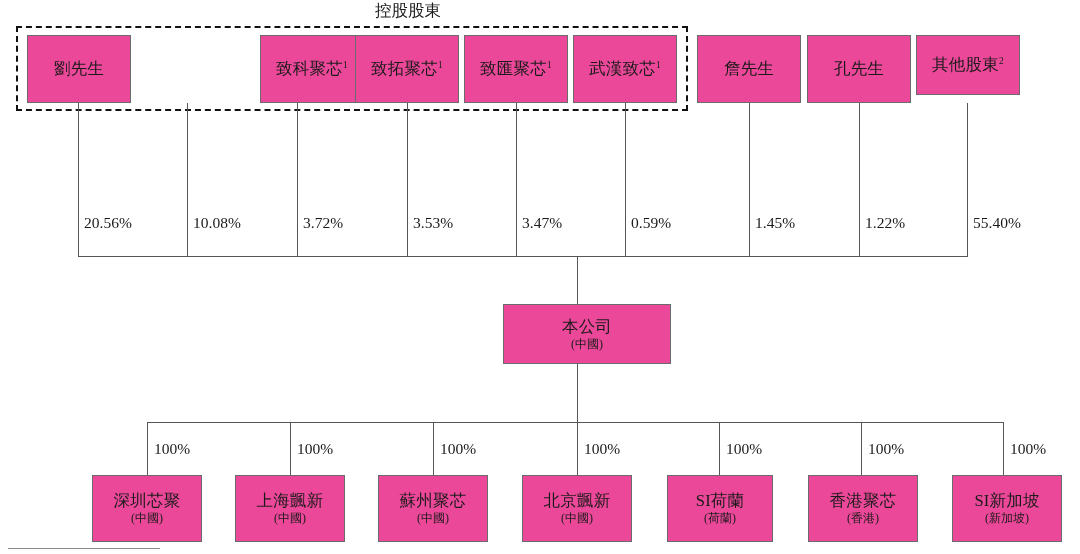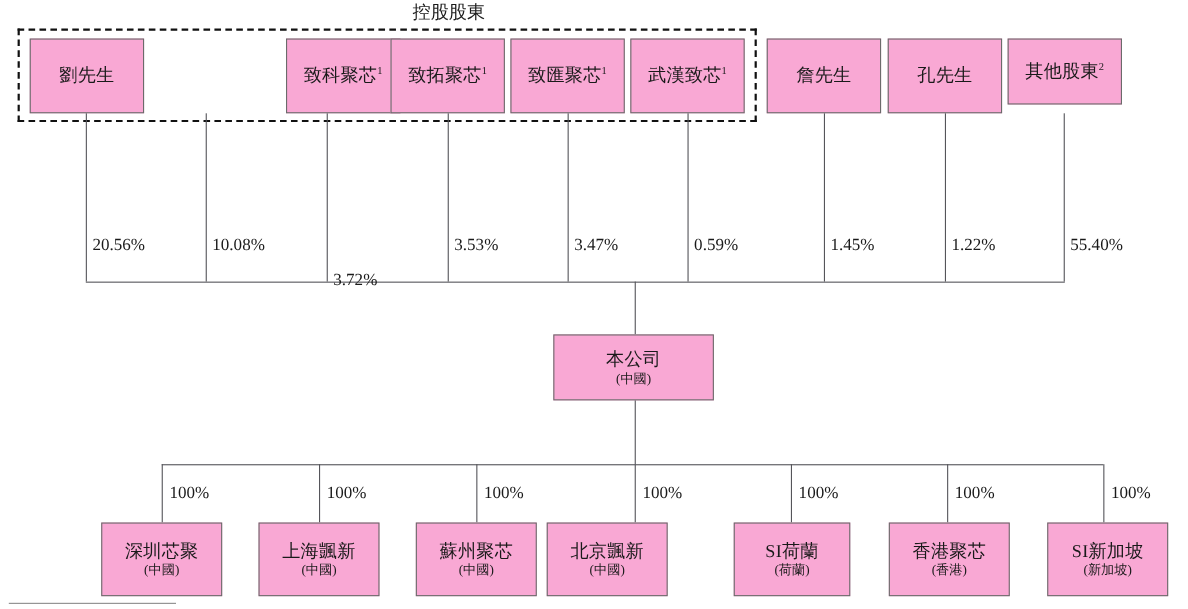--- a/index.html
+++ b/index.html
@@ -17,21 +17,21 @@
     height: 554px;
     overflow: hidden;
     background: #ffffff;
   }
 
   
   .node {
     position: absolute;
     box-sizing: border-box;
     border: 1px solid #6b6b6b;
-    background: #f9a8d4;
+    background: #ec4899;
     display: flex;
     flex-direction: column;
     align-items: center;
     justify-content: center;
     text-align: center;
     line-height: 1.22;
   }
   .node .nm {
     font-size: 16.5px;
     white-space: nowrap;
@@ -127,30 +127,30 @@
   <div class="vline" style="left:516px; top:103px; height:153px;"></div>
   <div class="vline" style="left:625px; top:103px; height:153px;"></div>
   <div class="vline" style="left:749px; top:103px; height:153px;"></div>
   <div class="vline" style="left:859px; top:103px; height:153px;"></div>
   <div class="vline" style="left:967px; top:103px; height:153px;"></div>
 
   <div class="hline" style="left:78px; top:256px; width:890px;"></div>
 
   <div class="pct" style="left:84px;  top:214px;">20.56%</div>
   <div class="pct" style="left:193px; top:214px;">10.08%</div>
-  <div class="pct" style="left:303px; top:214px;margin-top:32px;">3.72%</div>
+  <div class="pct" style="left:303px; top:214px;">3.72%</div>
   <div class="pct" style="left:413px; top:214px;">3.53%</div>
   <div class="pct" style="left:522px; top:214px;">3.47%</div>
   <div class="pct" style="left:631px; top:214px;">0.59%</div>
   <div class="pct" style="left:755px; top:214px;">1.45%</div>
   <div class="pct" style="left:865px; top:214px;">1.22%</div>
   <div class="pct" style="left:973px; top:214px;">55.40%</div>
 
   <div class="vline" style="left:577px; top:256px; height:48px;"></div>
-  <div class="node" style="left:503px; top:304px; width:146px; height:60px;">
+  <div class="node" style="left:503px; top:304px; width:168px; height:60px;">
     <span class="nm">本公司</span>
     <span class="loc">(中國)</span>
   </div>
   <div class="vline" style="left:577px; top:364px; height:58px;"></div>
 
   <div class="hline" style="left:147px; top:422px; width:856px;"></div>
 
   <div class="vline" style="left:147px; top:422px; height:53px;"></div>
   <div class="vline" style="left:290px; top:422px; height:53px;"></div>
   <div class="vline" style="left:433px; top:422px; height:53px;"></div>
@@ -172,21 +172,21 @@
     <span class="loc">(中國)</span>
   </div>
   <div class="node" style="left:235px; top:475px; width:110px; height:67px;">
     <span class="nm">上海颽新</span>
     <span class="loc">(中國)</span>
   </div>
   <div class="node" style="left:378px; top:475px; width:110px; height:67px;">
     <span class="nm">蘇州聚芯</span>
     <span class="loc">(中國)</span>
   </div>
-  <div class="node" style="left:497px; top:475px; width:110px; height:67px;">
+  <div class="node" style="left:522px; top:475px; width:110px; height:67px;">
     <span class="nm">北京颽新</span>
     <span class="loc">(中國)</span>
   </div>
   <div class="node" style="left:667px; top:475px; width:106px; height:67px;">
     <span class="nm">SI荷蘭</span>
     <span class="loc">(荷蘭)</span>
   </div>
   <div class="node" style="left:808px; top:475px; width:110px; height:67px;">
     <span class="nm">香港聚芯</span>
     <span class="loc">(香港)</span>

